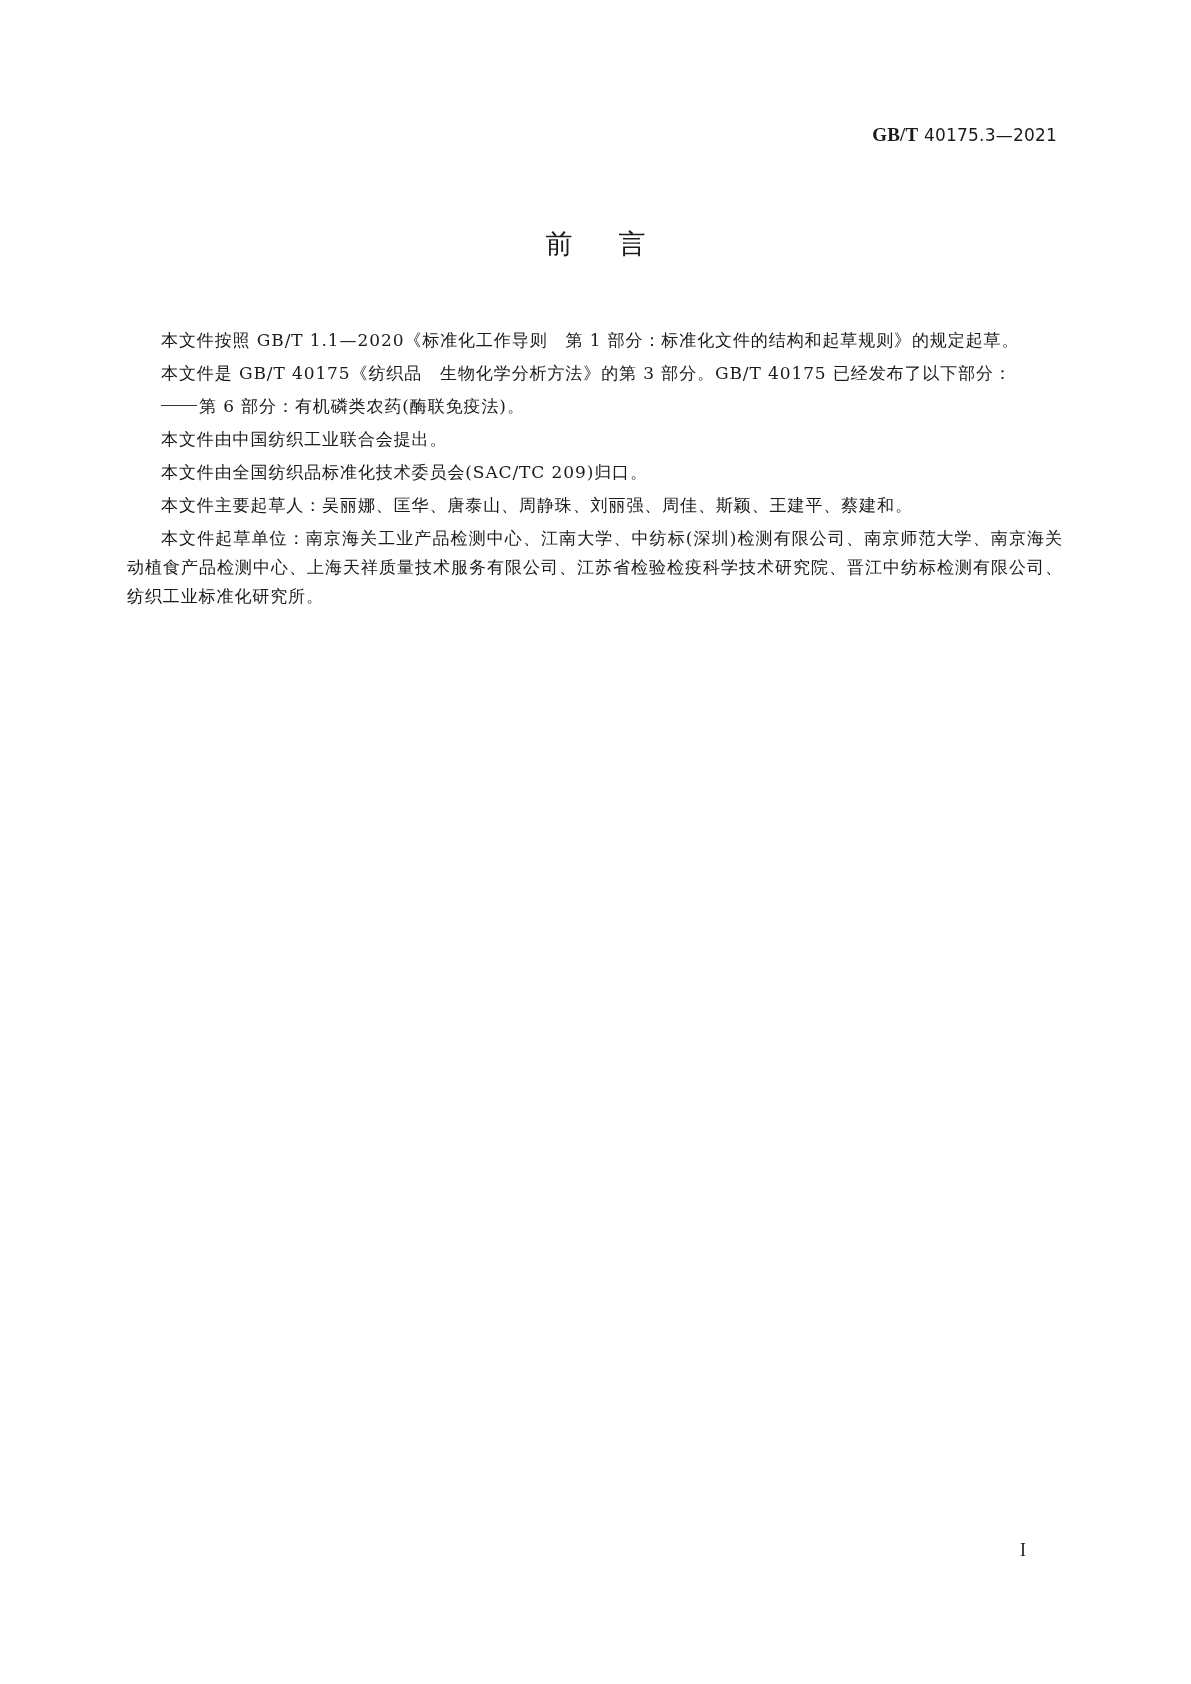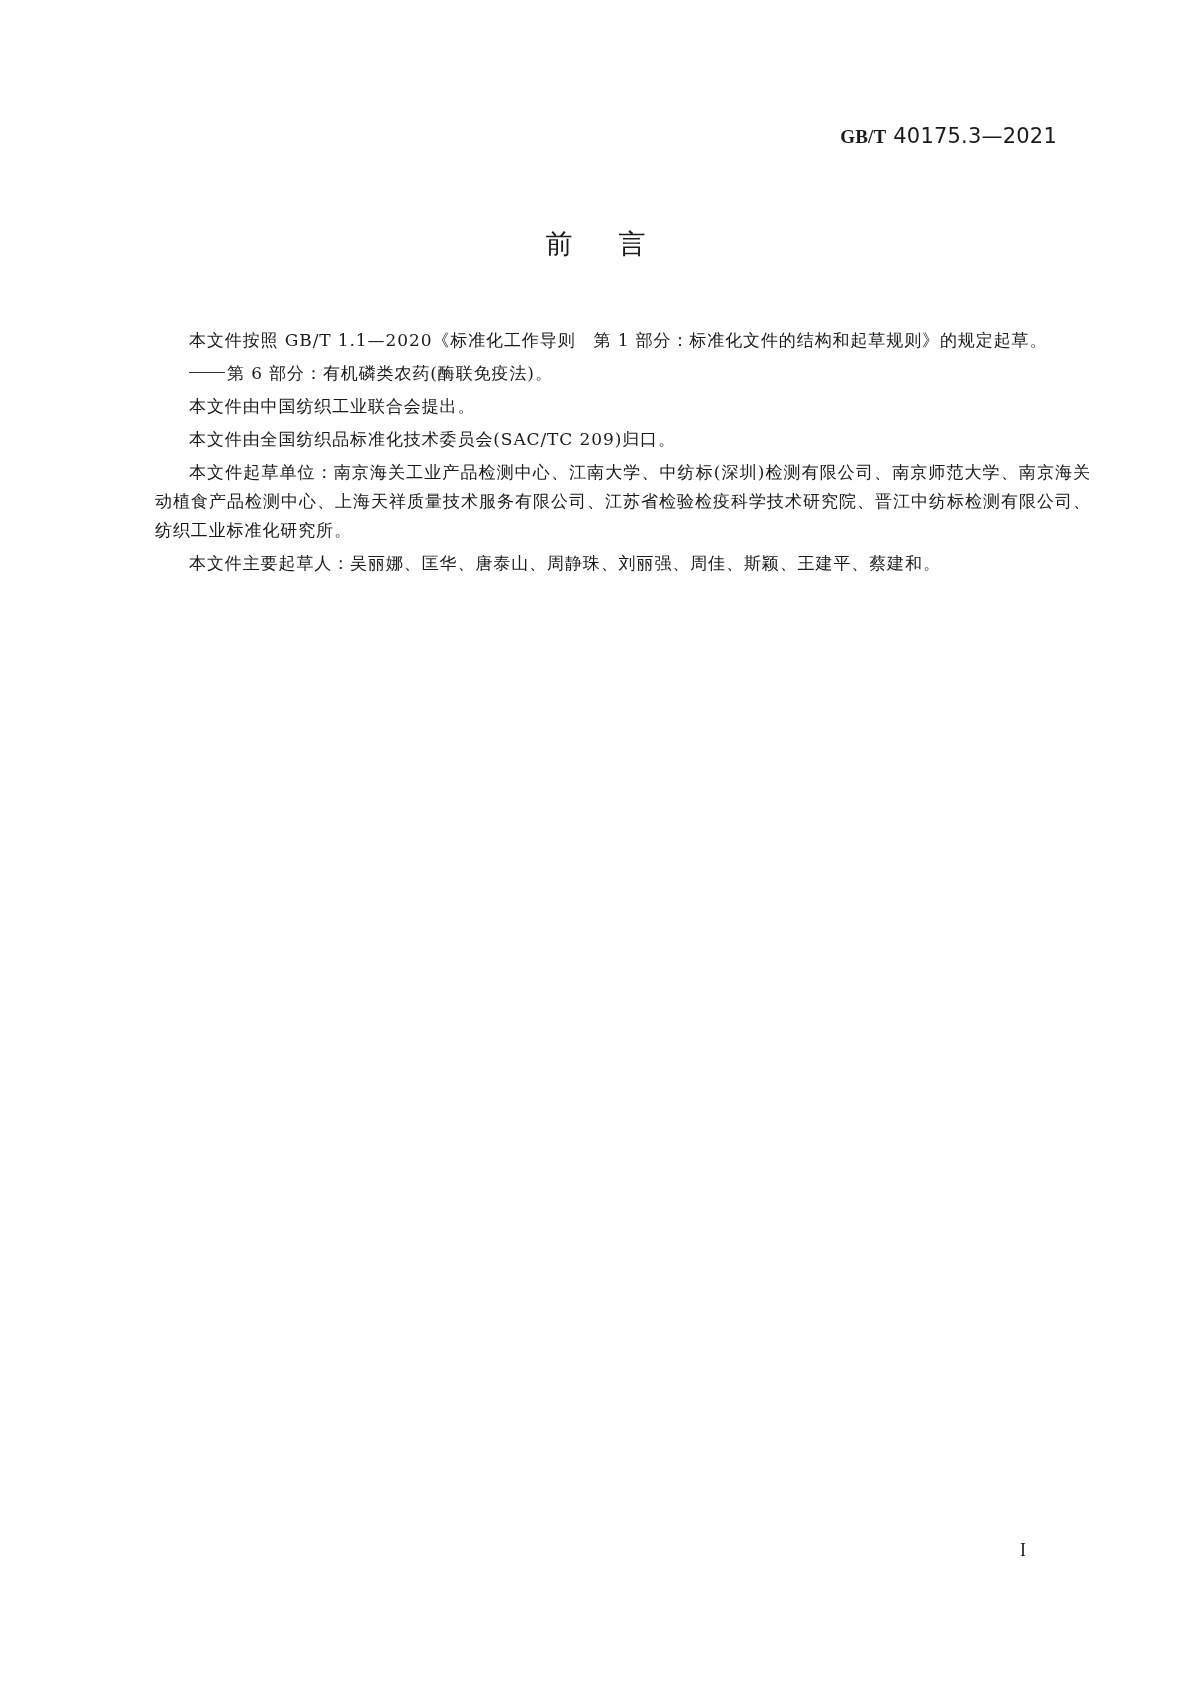--- a/index.html
+++ b/index.html
@@ -29,42 +29,41 @@
       letter-spacing: 0.2px;
       white-space: nowrap;
     }
     .std-code .gb {
       font-family: "Liberation Serif", "DejaVu Serif", serif;
       font-weight: bold;
       font-size: 19px;
     }
     .std-code .num {
       font-family: "DejaVu Sans", "Liberation Sans", sans-serif;
-      font-size: 21px;
+      font-size: 17px;
     }
     .title {
       position: absolute;
       top: 226px;
       left: 0;
       width: 1191px;
       text-align: center;
       font-family: "DejaVu Sans", "Liberation Sans", sans-serif;
       font-weight: normal;
       font-size: 27px;
       letter-spacing: 46px;
       text-indent: 46px;
     }
     .body {
       position: absolute;
       top: 326px;
       left: 127px;
       width: 936px;
       font-size: 17px;
       line-height: 29px;
-      margin-left: 28px;
     }
     .para {
       margin: 0 0 4px 0;
       text-indent: 34px;
       text-align: justify;
       text-align-last: left;
       letter-spacing: 0.9px;
     }
     .list-item {
       margin: 0 0 4px 0;
@@ -94,25 +93,26 @@
 <div class="page">
 
   <div class="std-code">
     <span class="gb">GB/T</span><span class="num"> 40175.3—2021</span>
   </div>
 
   <div class="title">前言</div>
 
   <div class="body">
     <p class="para">本文件按照 GB/T 1.1—2020《标准化工作导则　第 1 部分：标准化文件的结构和起草规则》的规定起草。</p>
+    <p class="para">本文件是 GB/T 40175《纺织品　生物化学分析方法》的第 3 部分。GB/T 40175 已经发布了以下部分：</p>
 
     <div class="list-item">
       <span class="dash"></span><span>第 6 部分：有机磷类农药(酶联免疫法)。</span>
     </div>
 
     <p class="para">本文件由中国纺织工业联合会提出。</p>
     <p class="para">本文件由全国纺织品标准化技术委员会(SAC/TC 209)归口。</p>
+    <p class="para">本文件主要起草人：吴丽娜、匡华、唐泰山、周静珠、刘丽强、周佳、斯颖、王建平、蔡建和。</p>
     <p class="para">本文件起草单位：南京海关工业产品检测中心、江南大学、中纺标(深圳)检测有限公司、南京师范大学、南京海关动植食产品检测中心、上海天祥质量技术服务有限公司、江苏省检验检疫科学技术研究院、晋江中纺标检测有限公司、纺织工业标准化研究所。</p>
-    <p class="para">本文件主要起草人：吴丽娜、匡华、唐泰山、周静珠、刘丽强、周佳、斯颖、王建平、蔡建和。</p>
   </div>
 
   <div class="page-num">I</div>
 </div>
 
 </body></html>

